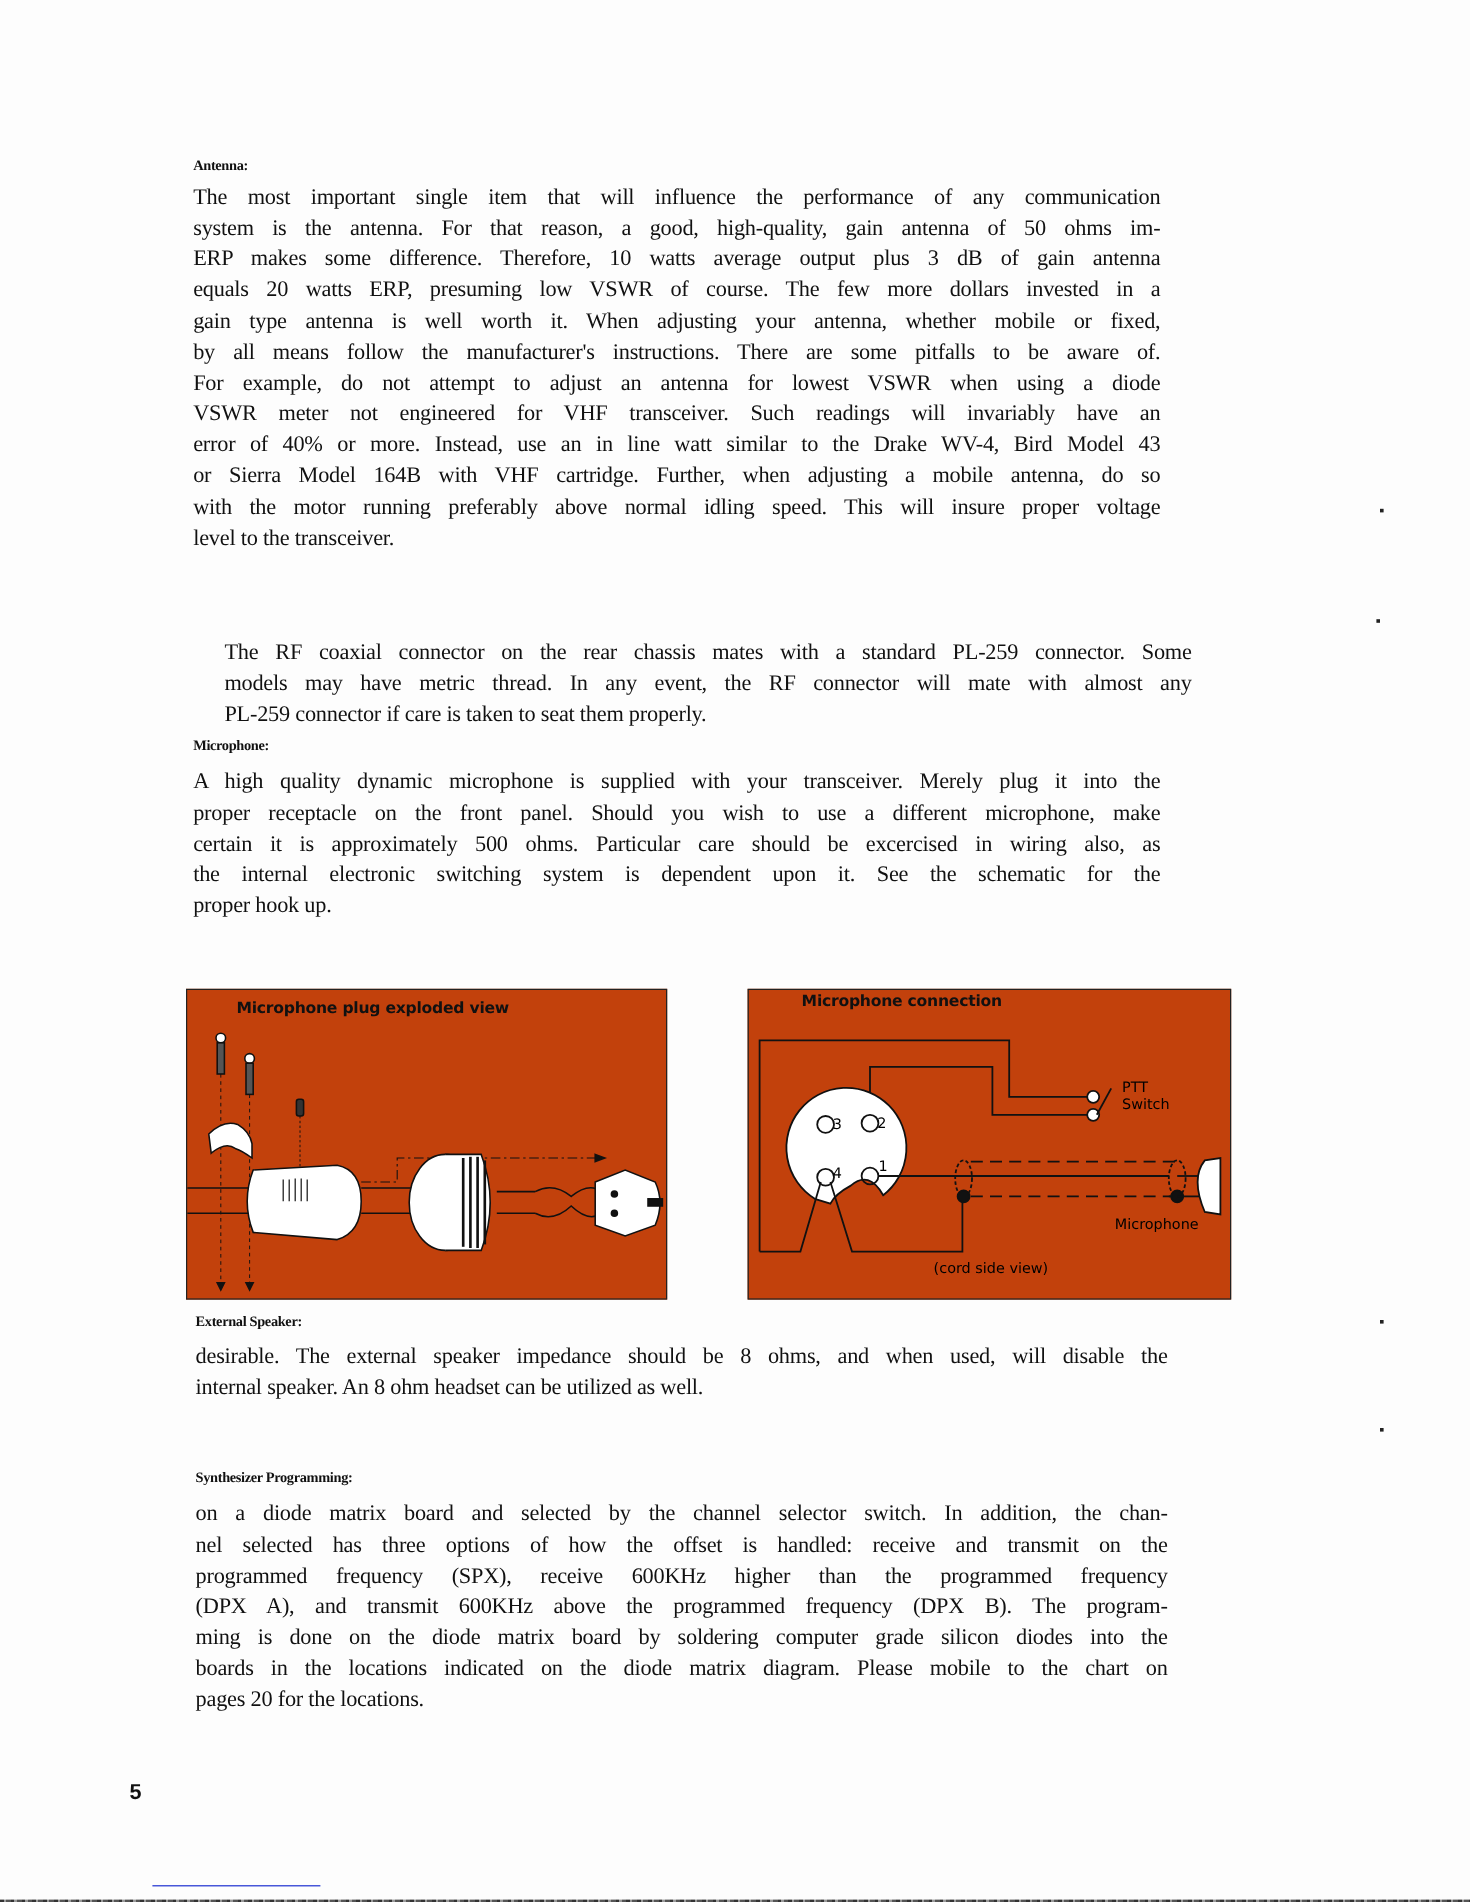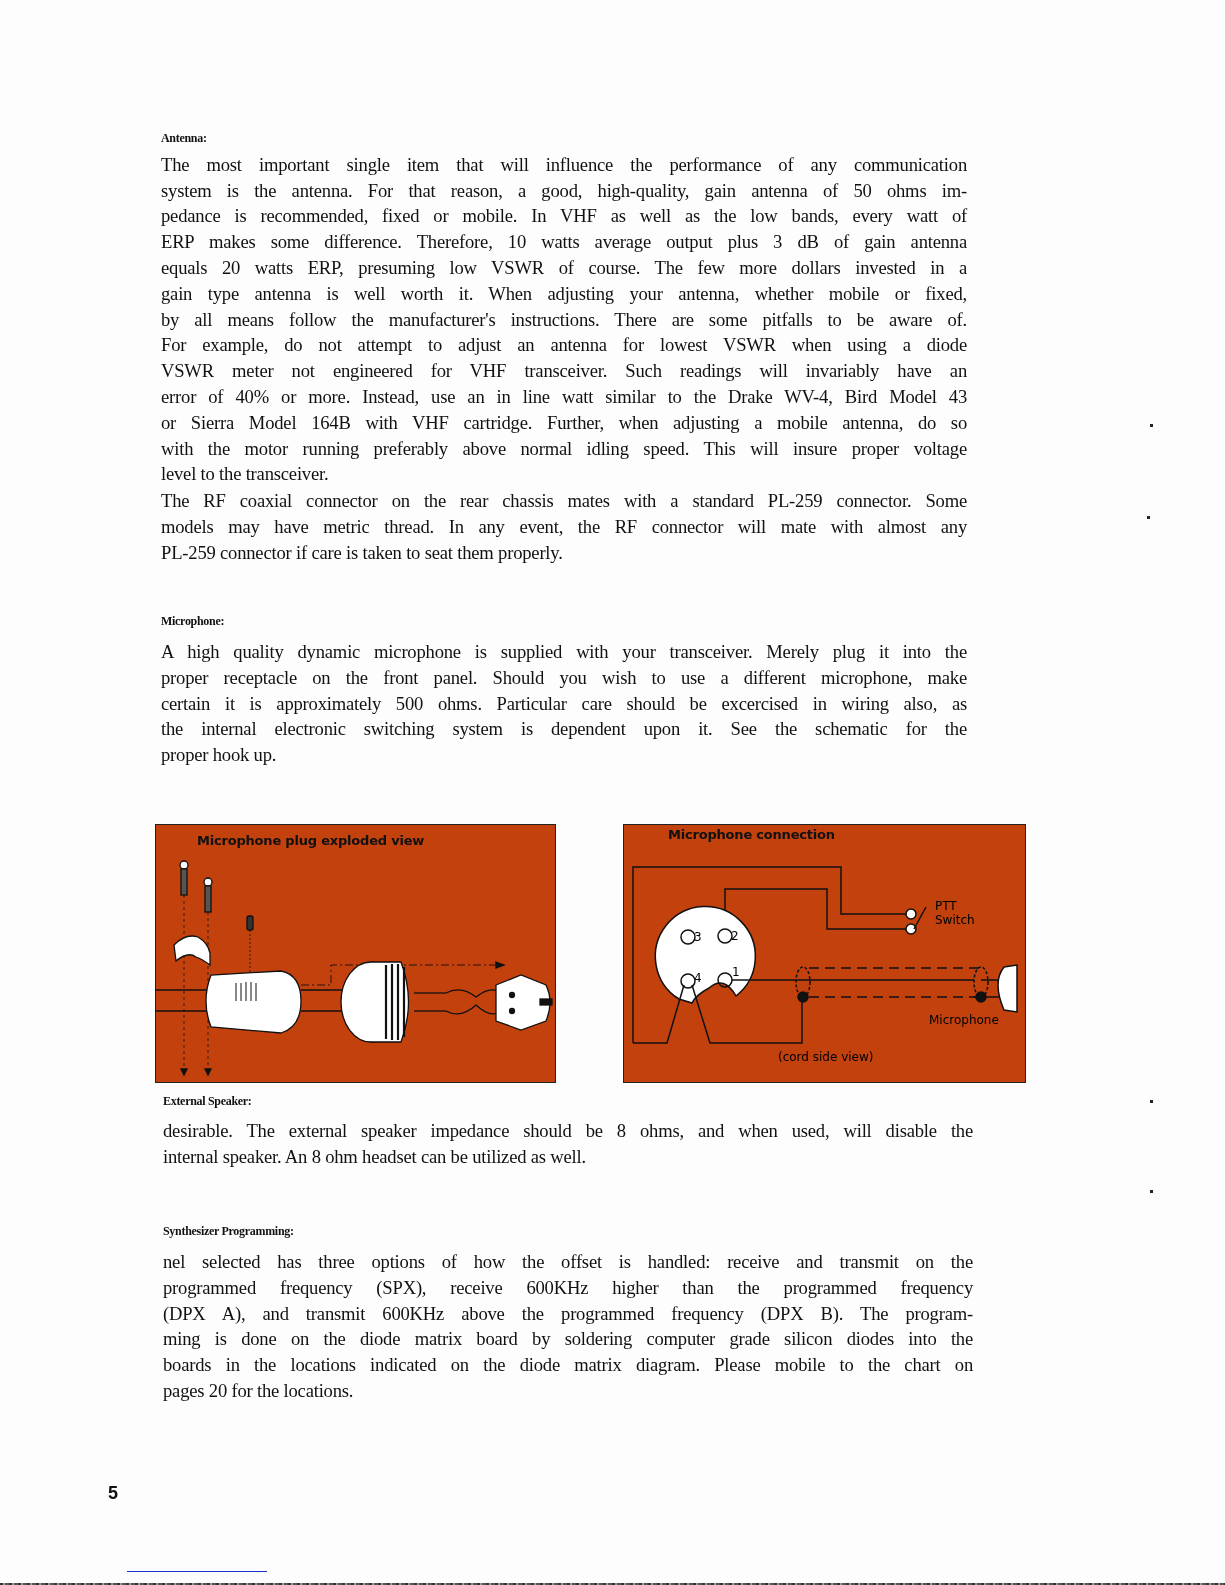--- a/index.html
+++ b/index.html
@@ -20,34 +20,33 @@
   .speck { position:absolute; width:3px; height:3px; background:#222; }
 </style>
 </head>
 <body>
 
 <div class="heading" style="top:131px;">Antenna:</div>
 <div class="para" style="top:126px;">
     <span class="ln">&nbsp;</span>
     <span class="ln">The most important single item that will influence the performance of any communication</span>
     <span class="ln">system is the antenna. For that reason, a good, high-quality, gain antenna of 50 ohms im-</span>
-    <span class="ln">pedance is recommended, fixed or mobile. In VHF as well as the low bands, every watt of</span>
     <span class="ln">ERP makes some difference. Therefore, 10 watts average output plus 3 dB of gain antenna</span>
     <span class="ln">equals 20 watts ERP, presuming low VSWR of course. The few more dollars invested in a</span>
     <span class="ln">gain type antenna is well worth it. When adjusting your antenna, whether mobile or fixed,</span>
     <span class="ln">by all means follow the manufacturer's instructions. There are some pitfalls to be aware of.</span>
     <span class="ln">For example, do not attempt to adjust an antenna for lowest VSWR when using a diode</span>
     <span class="ln">VSWR meter not engineered for VHF transceiver. Such readings will invariably have an</span>
     <span class="ln">error of 40% or more. Instead, use an in line watt similar to the Drake WV-4, Bird Model 43</span>
     <span class="ln">or Sierra Model 164B with VHF cartridge. Further, when adjusting a mobile antenna, do so</span>
     <span class="ln">with the motor running preferably above normal idling speed. This will insure proper voltage</span>
     <span class="ln last">level to the transceiver.</span>
   </div>
 
-<div class="para" style="top:488px;">
+<div class="para" style="top:531px;margin-left:26px;">
     <span class="ln">The RF coaxial connector on the rear chassis mates with a standard PL-259 connector. Some</span>
     <span class="ln">models may have metric thread. In any event, the RF connector will mate with almost any</span>
     <span class="ln last">PL-259 connector if care is taken to seat them properly.</span>
   </div>
 
 <div class="heading" style="top:614px;">Microphone:</div>
 <div class="para" style="top:639px;">
     <span class="ln">A high quality dynamic microphone is supplied with your transceiver. Merely plug it into the</span>
     <span class="ln">proper receptacle on the front panel. Should you wish to use a different microphone, make</span>
     <span class="ln">certain it is approximately 500 ohms. Particular care should be excercised in wiring also, as</span>
@@ -167,20 +166,21 @@
 </div>
 
 <div class="heading" style="top:1094px; left:163px;">External Speaker:</div>
 <div class="para" style="top:1118px; left:163px; width:810px;">
     <span class="ln">desirable. The external speaker impedance should be 8 ohms, and when used, will disable the</span>
     <span class="ln last">internal speaker. An 8 ohm headset can be utilized as well.</span>
   </div>
 
 <div class="heading" style="top:1224px; left:163px;">Synthesizer Programming:</div>
 <div class="para" style="top:1249px; left:163px; width:810px;">
+    <span class="ln">on a diode matrix board and selected by the channel selector switch. In addition, the chan-</span>
     <span class="ln">nel selected has three options of how the offset is handled: receive and transmit on the</span>
     <span class="ln">programmed frequency (SPX), receive 600KHz higher than the programmed frequency</span>
     <span class="ln">(DPX A), and transmit 600KHz above the programmed frequency (DPX B). The program-</span>
     <span class="ln">ming is done on the diode matrix board by soldering computer grade silicon diodes into the</span>
     <span class="ln">boards in the locations indicated on the diode matrix diagram. Please mobile to the chart on</span>
     <span class="ln last">pages 20 for the locations.</span>
   </div>
 
 <div class="page-num">5</div>
 <div class="speck" style="left:1150px; top:424px;"></div>

